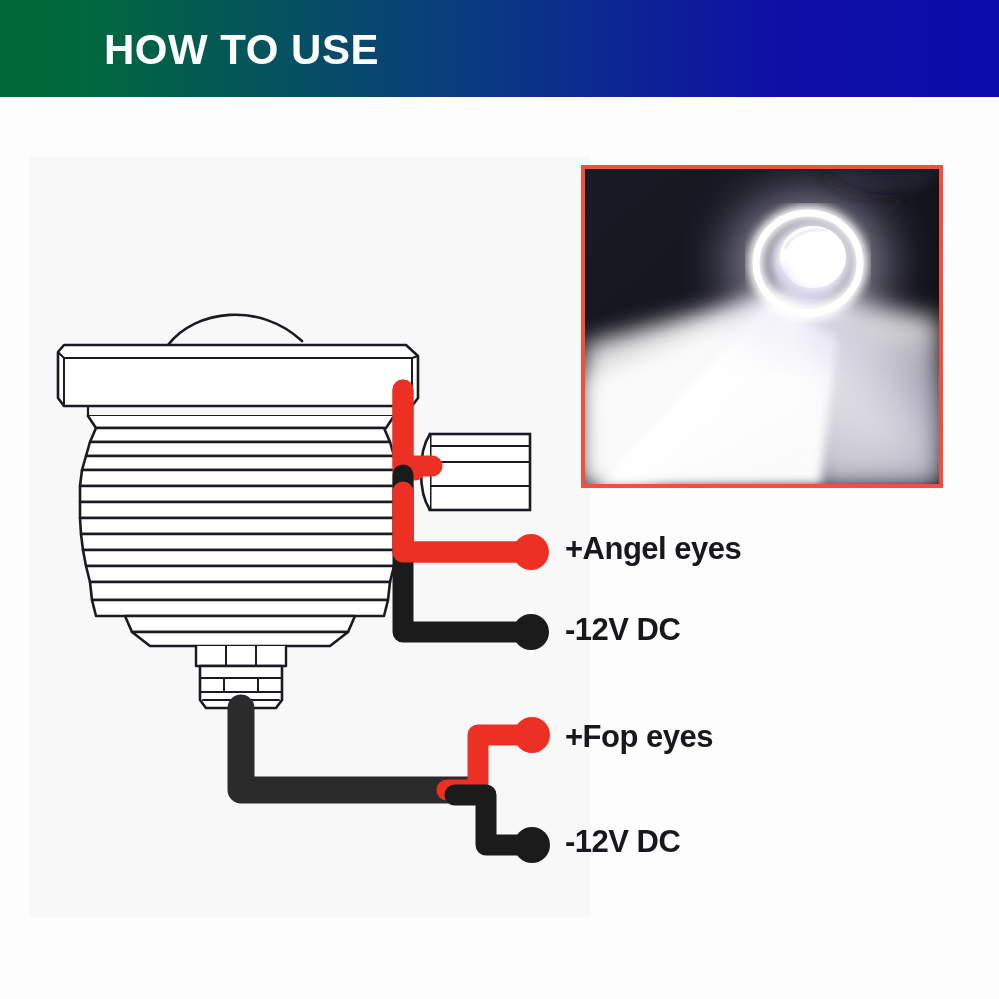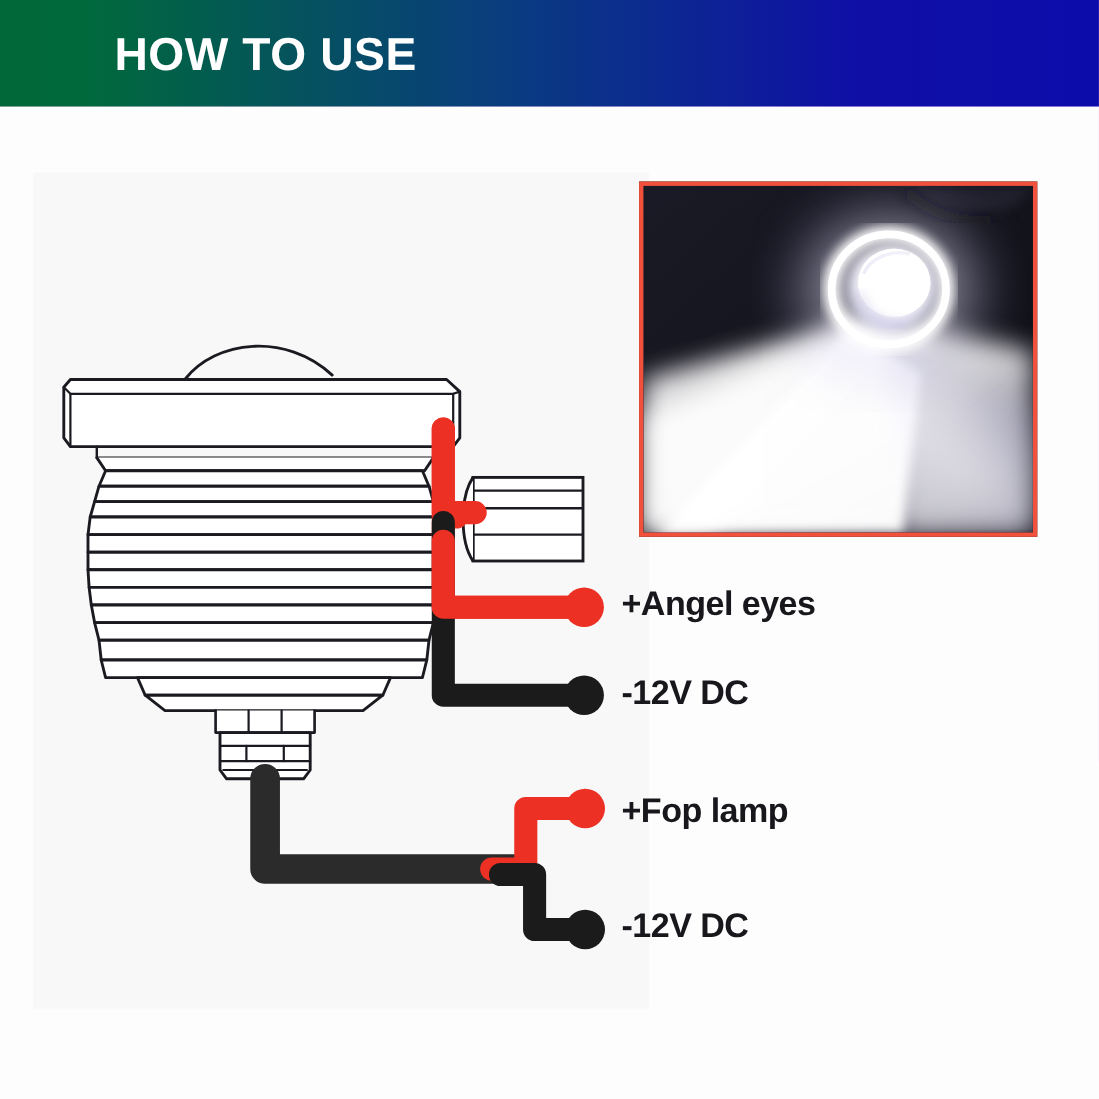--- a/index.html
+++ b/index.html
@@ -11,21 +11,21 @@
     width: 999px;
     height: 999px;
     background: #ffffff;
     font-family: "Liberation Sans", sans-serif;
     overflow: hidden;
   }
   #page {
     position: relative;
     width: 999px;
     height: 999px;
-    background: #f0abfc;
+    background: #0369a1;
     overflow: hidden;
   }
 
   
   #header-banner {
     position: absolute;
     left: 0;
     top: 0;
     width: 999px;
     height: 97px;
@@ -248,16 +248,16 @@
     <path d="M447 790 L478 790 L478 735 L528 735" fill="none" stroke="#ed3024" stroke-width="21" stroke-linecap="round" stroke-linejoin="round"></path>
 
     <path d="M455 795 L486 795 L486 845 L528 845" fill="none" stroke="#1b1b1b" stroke-width="21" stroke-linecap="round" stroke-linejoin="round"></path>
 
     <circle cx="532" cy="735" r="18" fill="#ed3024"></circle>
     <circle cx="532" cy="845" r="18" fill="#1b1b1b"></circle>
   </svg>
 
   <div class="wire-label" id="label-angel-eyes">+Angel eyes</div>
   <div class="wire-label" id="label-dc-top">-12V DC</div>
-  <div class="wire-label" id="label-fog-lamp">+Fop lamp</div>
+  <div class="wire-label" id="label-fog-lamp">+Fop eyes</div>
   <div class="wire-label" id="label-dc-bottom">-12V DC</div>
 
 </div>
 
 </body></html>

